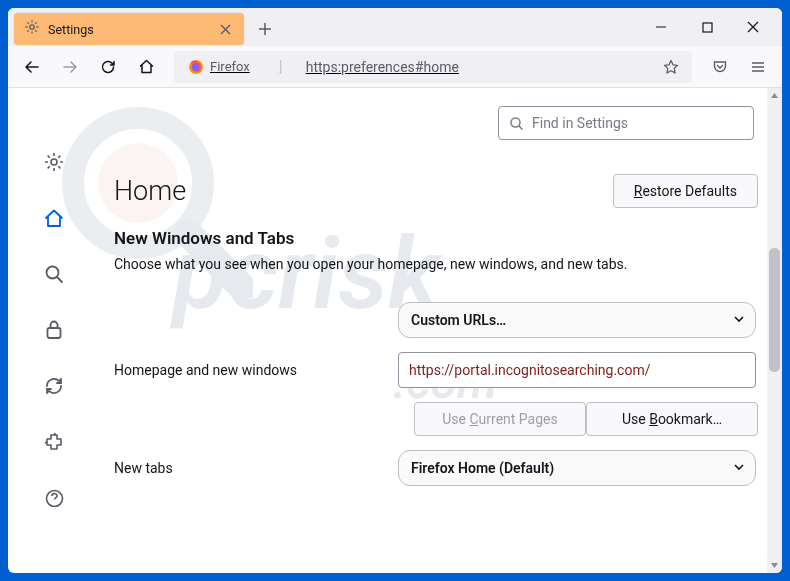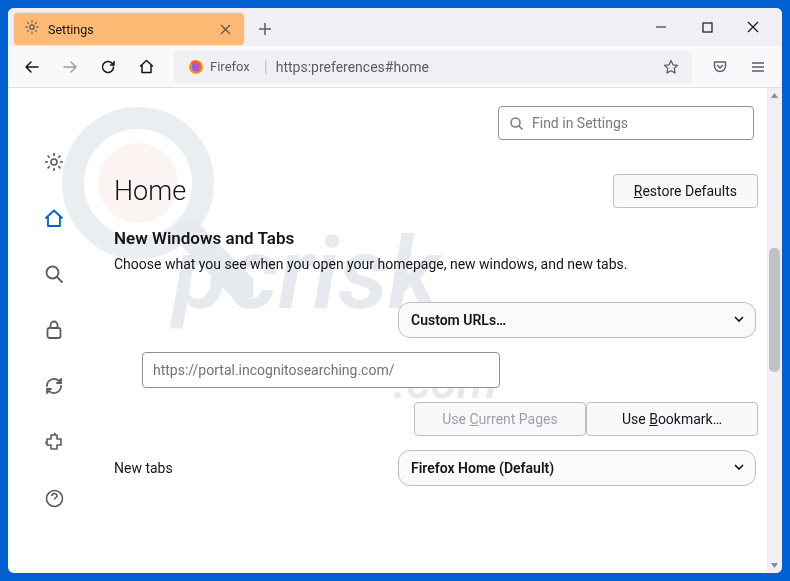--- a/index.html
+++ b/index.html
@@ -18,21 +18,21 @@
     .tab-title { flex: 1; font-size: 12.5px; color: #15141a; }
     .tab-close { width: 18px; height: 18px; display: flex; align-items: center; justify-content: center; cursor: pointer; border-radius: 3px; }
     .newtab-btn { width: 30px; height: 30px; display: flex; align-items: center; justify-content: center; cursor: pointer; border-radius: 4px; margin-left: 6px; margin-top: 4px; }
     .win-controls { margin-left: auto; display: flex; gap: 0; }
     .win-btn { width: 46px; height: 38px; display: flex; align-items: center; justify-content: center; cursor: pointer; }
     
     
     .toolbar { height: 42px; background: #f9f9fb; display: flex; align-items: center; padding: 0 8px; gap: 6px; border-bottom: 1px solid #e0e0e6; position: relative; z-index: 2; }
     .nav-btn { width: 32px; height: 32px; display: flex; align-items: center; justify-content: center; cursor: pointer; border-radius: 4px; }
     .nav-btn.disabled { opacity: 0.4; cursor: default; }
-    .address-bar { flex: 1; height: 32px; background: #f0f0f4; border-radius: 4px; display: flex; align-items: center; padding: 0 8px; gap: 8px; margin: 0 6px; }
+    .address-bar { flex: 1; height: 32px; background: #f0f0f4; border-radius: 4px; display: flex; align-items: center; padding: 0 8px; gap: 23px; margin: 0 6px; text-decoration: underline; }
     .ab-identity { display: flex; align-items: center; gap: 6px; font-size: 13px; color: #5b5b66; background: transparent; padding: 2px 6px; border-radius: 3px; }
     .ab-url { flex: 1; font-size: 14px; color: #5b5b66; outline: none; border: none; background: transparent; }
     .ab-action { width: 26px; height: 26px; display: flex; align-items: center; justify-content: center; cursor: pointer; border-radius: 3px; }
     
     
     .content { flex: 1; display: flex; position: relative; z-index: 2; overflow: hidden; }
     .sidebar { width: 92px; padding-top: 60px; display: flex; flex-direction: column; align-items: center; gap: 28px; }
     .side-icon { width: 28px; height: 28px; display: flex; align-items: center; justify-content: center; color: #5b5b66; cursor: pointer; }
     .side-icon.active { color: #0060df; }
     .side-icon svg { stroke: currentColor; }
@@ -48,21 +48,21 @@
     .underline { text-decoration: underline; text-underline-offset: 1px; }
     
     .section-title { font-size: 17px; font-weight: 600; color: #15141a; margin-bottom: 8px; }
     .desc { font-size: 14px; color: #15141a; margin-bottom: 30px; }
     
     .row { display: flex; align-items: center; gap: 16px; margin-bottom: 14px; }
     .row-label { width: 268px; font-size: 14px; color: #15141a; }
     .row-ctrl { width: 358px; }
     .select { position: relative; width: 100%; height: 36px; border: 1px solid #bebec4; border-radius: 12px; background: #fafafb; display: flex; align-items: center; padding: 0 12px; font-size: 14px; cursor: pointer; font-weight: 600; color: #15141a; }
     .select .chev { position: absolute; right: 10px; top: 50%; transform: translateY(-50%); }
-    .txt-input { width: 100%; height: 36px; border: 1px solid #8f8f9d; border-radius: 4px; padding: 0 10px; font-size: 14px; outline: none; color: #737373; margin-left: 28px; }
+    .txt-input { width: 100%; height: 36px; border: 1px solid #8f8f9d; border-radius: 4px; padding: 0 10px; font-size: 14px; outline: none; color: #7f1d1d; }
     
     .btn-row { display: flex; justify-content: flex-end; margin-top: 10px; margin-bottom: 14px; }
     .btn-row .btn { width: 172px; text-align: center; }
     .btn.disabled { color: #9e9ea8; cursor: default; }
     
     .scroll-track { position: absolute; right: 0; top: 0; bottom: 0; width: 15px; background: #f0f0f4; z-index: 3; }
     .scroll-thumb { position: absolute; right: 2px; top: 160px; width: 11px; height: 124px; background: #c1c1c8; border-radius: 5px; }
     .scroll-arrow { position: absolute; left: 0; width: 15px; height: 15px; display: flex; align-items: center; justify-content: center; }
     .scroll-arrow.up { top: 0; }
     .scroll-arrow.down { bottom: 0; }
@@ -241,20 +241,21 @@
             <span class="chev">
               <svg width="12" height="12" viewBox="0 0 12 12" fill="none" stroke="#15141a" stroke-width="1.6">
                   <path d="M2 4l4 4 4-4"></path>
                 </svg>
             </span>
           </div>
         </div>
       </div>
 
       <div class="row">
+        <div class="row-label">Homepage and new windows</div>
         <div class="row-ctrl">
           <input class="txt-input" type="text" value="https://portal.incognitosearching.com/" style="">
         </div>
       </div>
 
       <div class="btn-row">
         <button class="btn disabled">Use <span class="underline">C</span>urrent Pages</button>
         <button class="btn">Use <span class="underline">B</span>ookmark…</button>
       </div>
 

